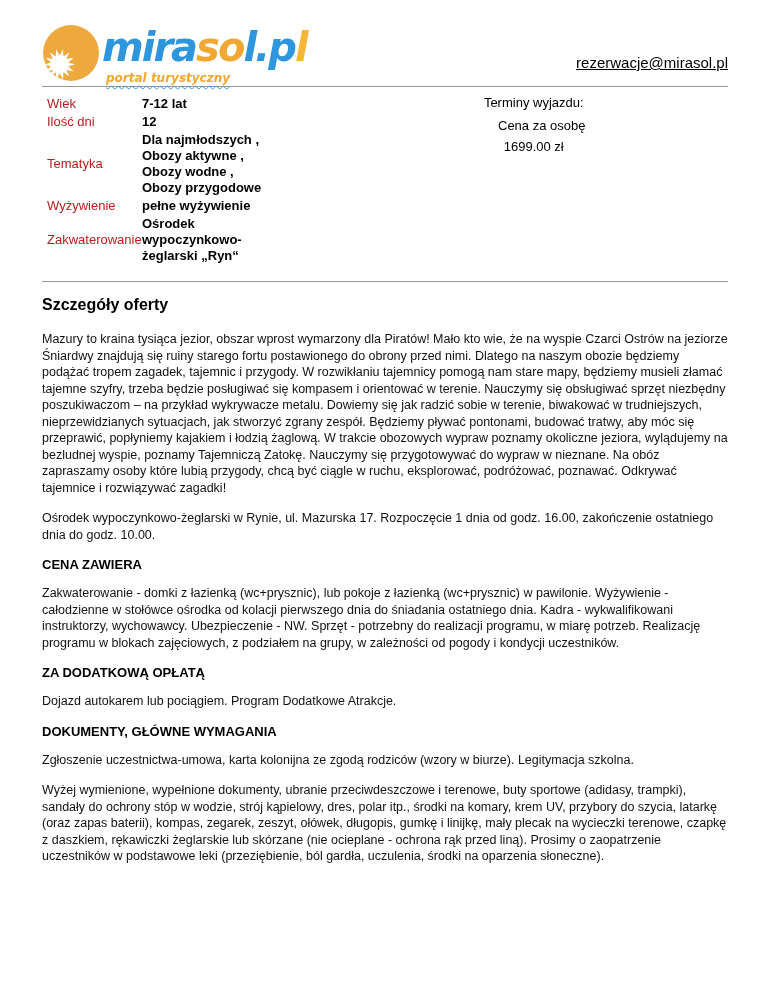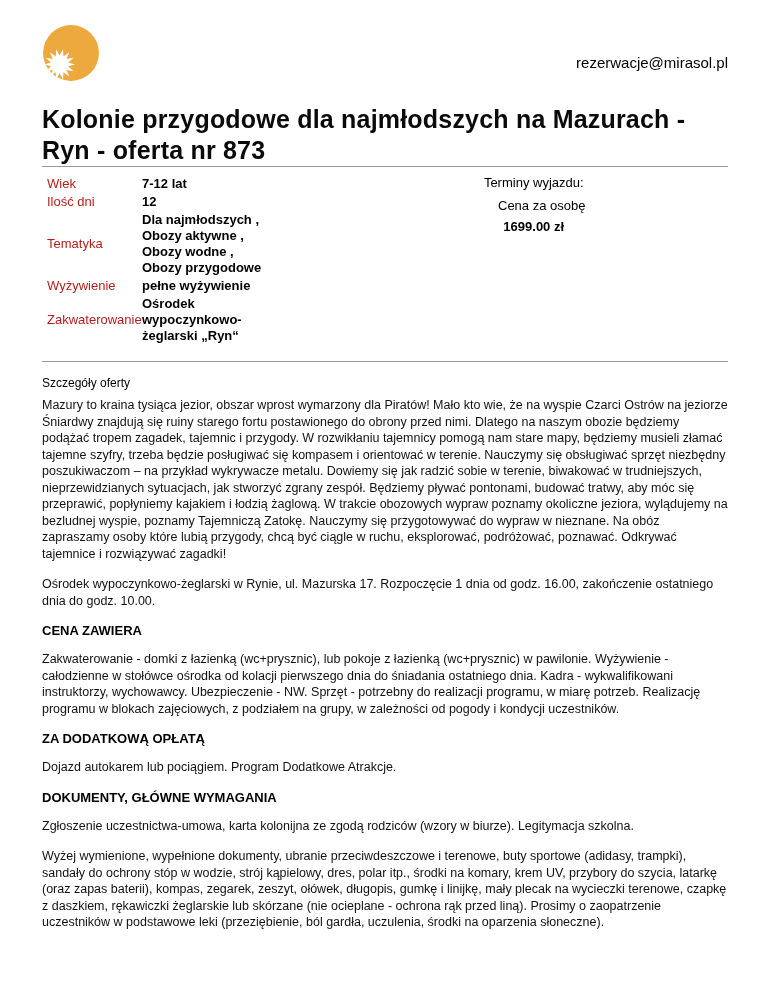--- a/index.html
+++ b/index.html
@@ -28,21 +28,21 @@
     display: inline-block;
     font-family: "DejaVu Sans", sans-serif;
     font-style: italic; font-weight: bold;
     font-size: 12px; color: #f0a832;
     margin-left: 4px; margin-top: 1px;
     text-decoration: underline wavy #2e96dd 1px;
     text-underline-offset: 3px;
   }
   .email-link {
     margin-top: 30px;
-    font-size: 15px; color: #000; 
+    font-size: 15px; color: #000; text-decoration: underline;
   }
 
   
   .title {
     margin-top: 22px;
     font-size: 25px; font-weight: bold; line-height: 31px;
     color: #0a0a0a; letter-spacing: 0.2px;
   }
 
   hr.rule { border: none; border-top: 1px solid #999; margin: 0; }
@@ -53,25 +53,25 @@
   .info-row { display: flex; padding: 8px 0 16px 5px; }
   .details { display: table; border-collapse: collapse; }
   .d-row { display: table-row; }
   .d-label, .d-value { display: table-cell; vertical-align: middle; font-size: 13px; padding: 1px 0; line-height: 16px; }
   .d-label { width: 95px; color: #b91c1c; }
   .d-value { width: 122px; font-weight: bold; }
 
   .terms { margin-left: 218px; font-size: 13px; text-align: center; }
   .terms-title { line-height: 16px; }
   .terms-price-label { margin-left: 16px; margin-top: 7px; line-height: 16px; }
-  .terms-price { margin-top: 5px; font-weight: bold; line-height: 16px; }
+  .terms-price { margin-top: 5px; font-weight: normal; line-height: 16px; }
 
   
   .offer { padding-top: 14px; }
-  .offer h2 { font-size: 12px; font-weight: normal; margin-bottom: 7px; }
+  .offer h2 { font-size: 16px; font-weight: bold; margin-bottom: 17px; }
   .offer p  { font-size: 12.5px; line-height: 16.5px; color: #111; margin-bottom: 14px; }
   .offer h3 { font-size: 13px; font-weight: bold; margin: 14px 0 13px; }
 </style>
 </head>
 <body>
 
 <div class="page">
 
   <div class="header">
     <a class="logo">
@@ -79,25 +79,30 @@
         <defs>
             <clipPath id="sunclip">
               <circle cx="28" cy="28" r="27"></circle>
             </clipPath>
           </defs>
         <circle cx="28" cy="28" r="27" fill="#eda93e"></circle>
         <g clip-path="url(#sunclip)">
           <polygon fill="#ffffff" points="32,39 25.3,40.9 30.5,45.5 23.6,44.3 26.4,50.7 20.7,46.7 20.3,53.6 17,47.5 13.7,53.6 13.3,46.7 7.6,50.7 10.4,44.3 3.5,45.5 8.7,40.9 2,39 8.7,37.1 3.5,32.5 10.4,33.7 7.6,27.3 13.3,31.3 13.7,24.4 17,30.5 20.3,24.4 20.7,31.3 26.4,27.3 23.6,33.7 30.5,32.5 25.3,37.1"></polygon>
         </g>
       </svg>
+      <span class="wordmark-wrap">
+        <span class="wordmark">
+          <span class="c-blue">mira</span><span class="c-orange">so</span><span class="c-blue">l.p</span><span class="c-yellow">l</span>
+        </span><br>
+        <span class="tagline">portal turystyczny</span>
+      </span>
     </a>
     <a class="email-link">rezerwacje@mirasol.pl</a>
   </div>
 
-  <h1 class="title">Kolonie przygodowe dla najmłodszych na Mazurach - Ryn - oferta nr 873</h1>
 
   <hr class="rule rule-1">
 
   <div class="info-row">
     <div class="details">
       <div class="d-row">
         <span class="d-label">Wiek</span>
         <span class="d-value">7-12 lat</span>
       </div>
       <div class="d-row">

